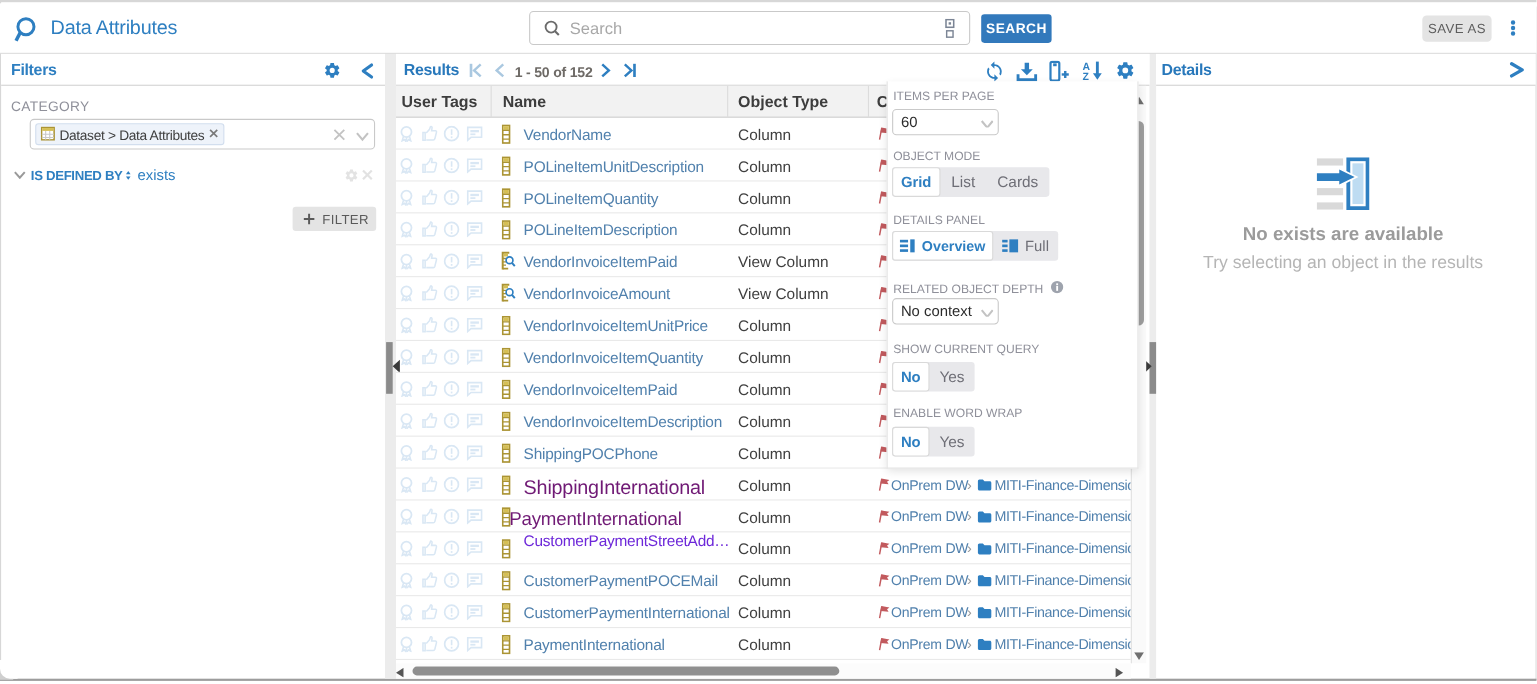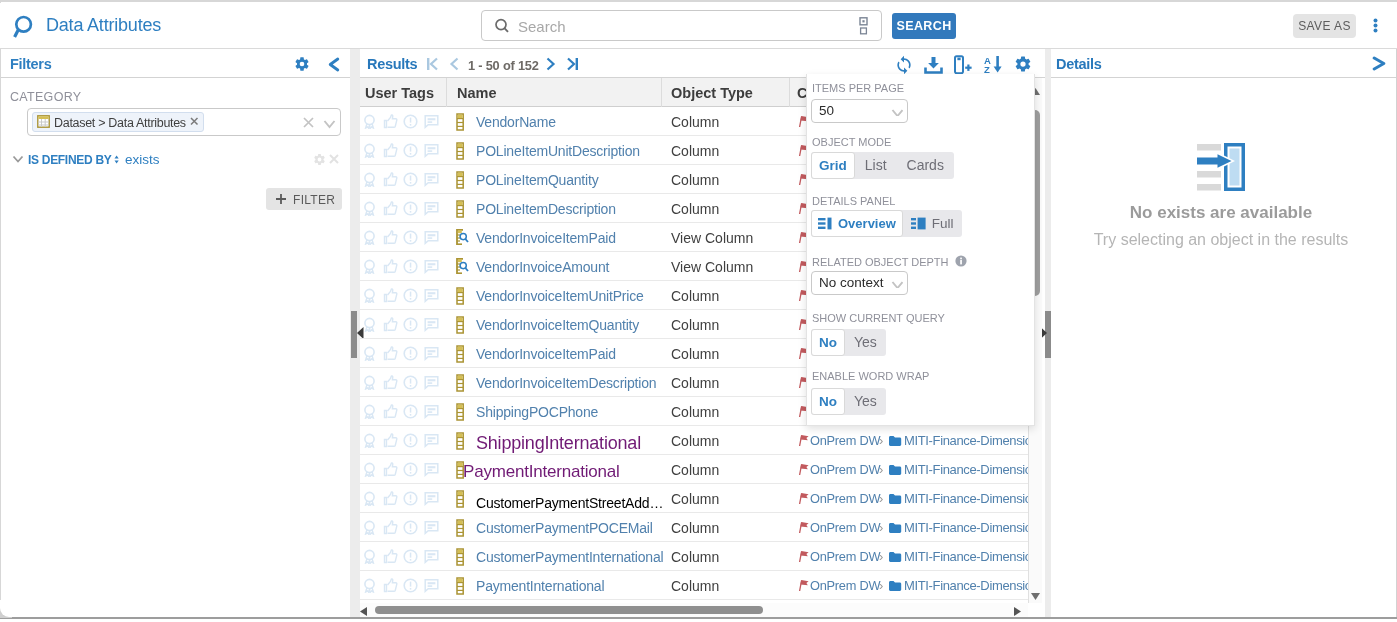--- a/index.html
+++ b/index.html
@@ -919,21 +919,21 @@
     </div>
 <div class="abs" style="left:96px;top:383px">
       <svg width="9" height="18" viewBox="0 0 9 18" style="">
         <rect x="1" y="1" width="6.2" height="16" fill="#fff" stroke="#ab9434" stroke-width="1.5"></rect>
         <rect x="1.7" y="1.7" width="4.8" height="3.4" fill="#d5bf55"></rect>
         <line x1="1" y1="5.6" x2="7.2" y2="5.6" stroke="#ab9434" stroke-width="1.2"></line>
         <line x1="1" y1="9.5" x2="7.2" y2="9.5" stroke="#ab9434" stroke-width="1.2"></line>
         <line x1="1" y1="13.4" x2="7.2" y2="13.4" stroke="#ab9434" stroke-width="1.2"></line>
       </svg>
     </div>
-<div class="abs" style="left:116px;top:388px;font-size:14px;letter-spacing:-.2px;color:#000000">CustomerPaymentStreetAdd…</div>
+<div class="abs" style="left:116px;top:376px;font-size:14px;letter-spacing:-.2px;color:#6d28d9">CustomerPaymentStreetAdd…</div>
 <div class="abs" style="left:311px;top:384px;font-size:14px;color:#3f3f3f">Column</div>
 <div class="abs" style="left:437px;top:385px">
       <svg width="12" height="13" viewBox="0 0 12 13" style="">
         <path d="M2.6 12 L4.6 1.3" stroke="#c25a5e" stroke-width="1.3" fill="none"></path>
         <path d="M4.3 1 L11.6 2.3 L9.4 3.9 L10.8 6.2 L3.4 5.5 Z" fill="#c25a5e"></path>
       </svg>
     </div>
 <div class="abs" style="left:450px;top:384px;font-size:12.8px;letter-spacing:-.25px;color:#5181ad;white-space:nowrap">OnPrem DW</div>
 <div class="abs" style="left:519px;top:384px;font-size:13px;color:#999">›</div>
 <div class="abs" style="left:528px;top:386px">
@@ -1143,21 +1143,21 @@
       <rect x="32.5" y="5.5" width="10" height="37" fill="#bedcf2"></rect>
       <path d="M0 12.8 H19 V8.6 L38 18 L19 27.4 V23.2 H0 Z" fill="#fff"></path>
       <path d="M0 14.5 H20.5 V11.2 L34.5 18 L20.5 24.8 V21.5 H0 Z" fill="#2e7fc1"></path>
     </svg>
   </div>
 <div class="abs" style="left:1051px;top:203px;width:340px;text-align:center;font-size:17px;font-weight:bold;color:#9b9b9b">No exists are available</div>
 <div class="abs" style="left:1051px;top:231px;width:340px;text-align:center;font-size:16px;color:#b5b5b5">Try selecting an object in the results</div>
 <div class="abs" style="left:806px;top:74px;width:229px;height:352px;background:#fff;border:1px solid #e3e3e3;border-top:none;box-shadow:0 3px 8px rgba(0,0,0,.12);z-index:5"></div>
 <div class="abs" style="left:812px;top:82px;font-size:11px;color:#8f909a;letter-spacing:0;z-index:6">ITEMS PER PAGE</div>
 <div class="abs" style="left:811px;top:99px;width:97px;height:24px;border:1px solid #c9c9c9;border-radius:4px;background:#fff;z-index:6"></div>
-<div class="abs" style="left:819px;top:103px;font-size:13.5px;color:#2b2b2b;z-index:6">50</div>
+<div class="abs" style="left:819px;top:103px;font-size:13.5px;color:#2b2b2b;z-index:6">60</div>
 <div class="abs" style="left:891px;top:108px;z-index:6">
     <svg width="12" height="8" viewBox="0 0 12 8" style="">
       <polyline points="1.5,2 6.5,8 11.5,2" fill="none" stroke="#c3c3c3" stroke-width="1.9"></polyline>
     </svg>
   </div>
 <div class="abs" style="left:812px;top:136px;font-size:11px;color:#8f909a;letter-spacing:0;z-index:6">OBJECT MODE</div>
 <div class="abs" style="left:811px;top:152px;height:27px;background:#e8e8eb;border-radius:3px;display:flex;z-index:6;font-size:14px">
     <div style="background:#fff;border:1px solid #d9d9d9;border-radius:3px;padding:0 7px;line-height:25px;font-weight:bold;color:#2e7fc1;font-size:13.5px">Grid</div>
     <div style="padding:0 10px;line-height:27px;color:#6e6e76">List</div>
     <div style="padding:0 10px;line-height:27px;color:#6e6e76">Cards</div>

